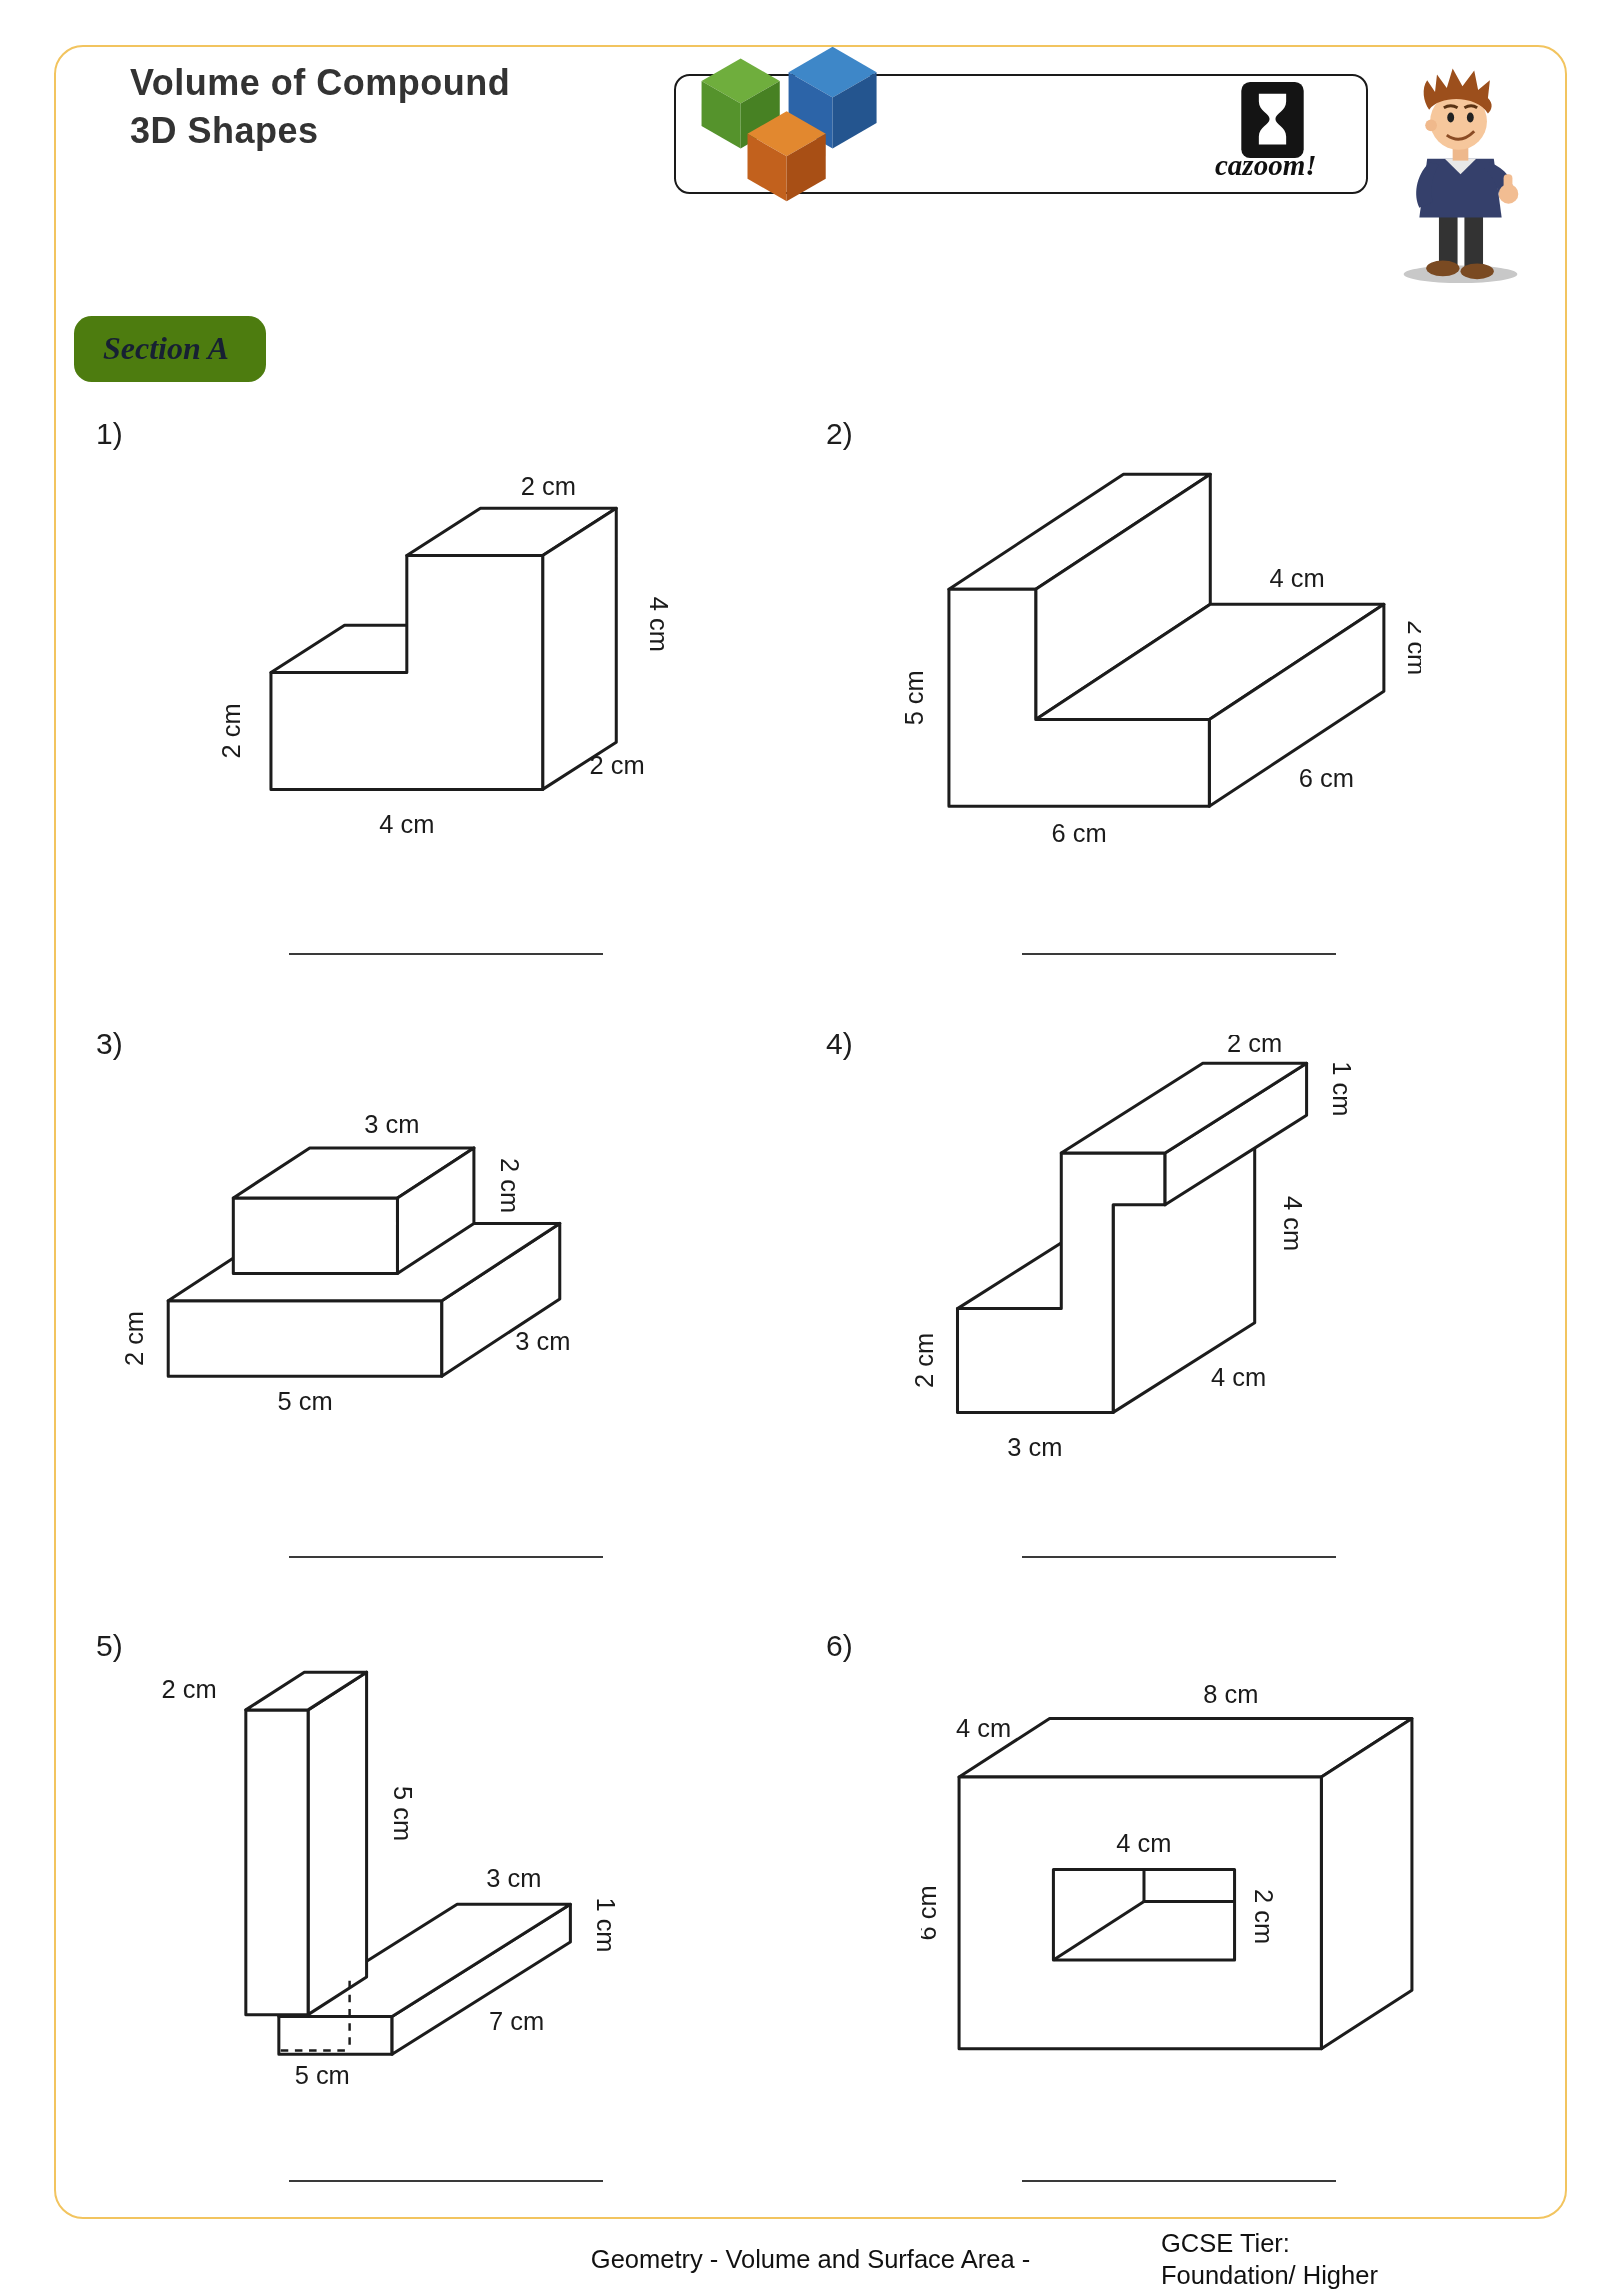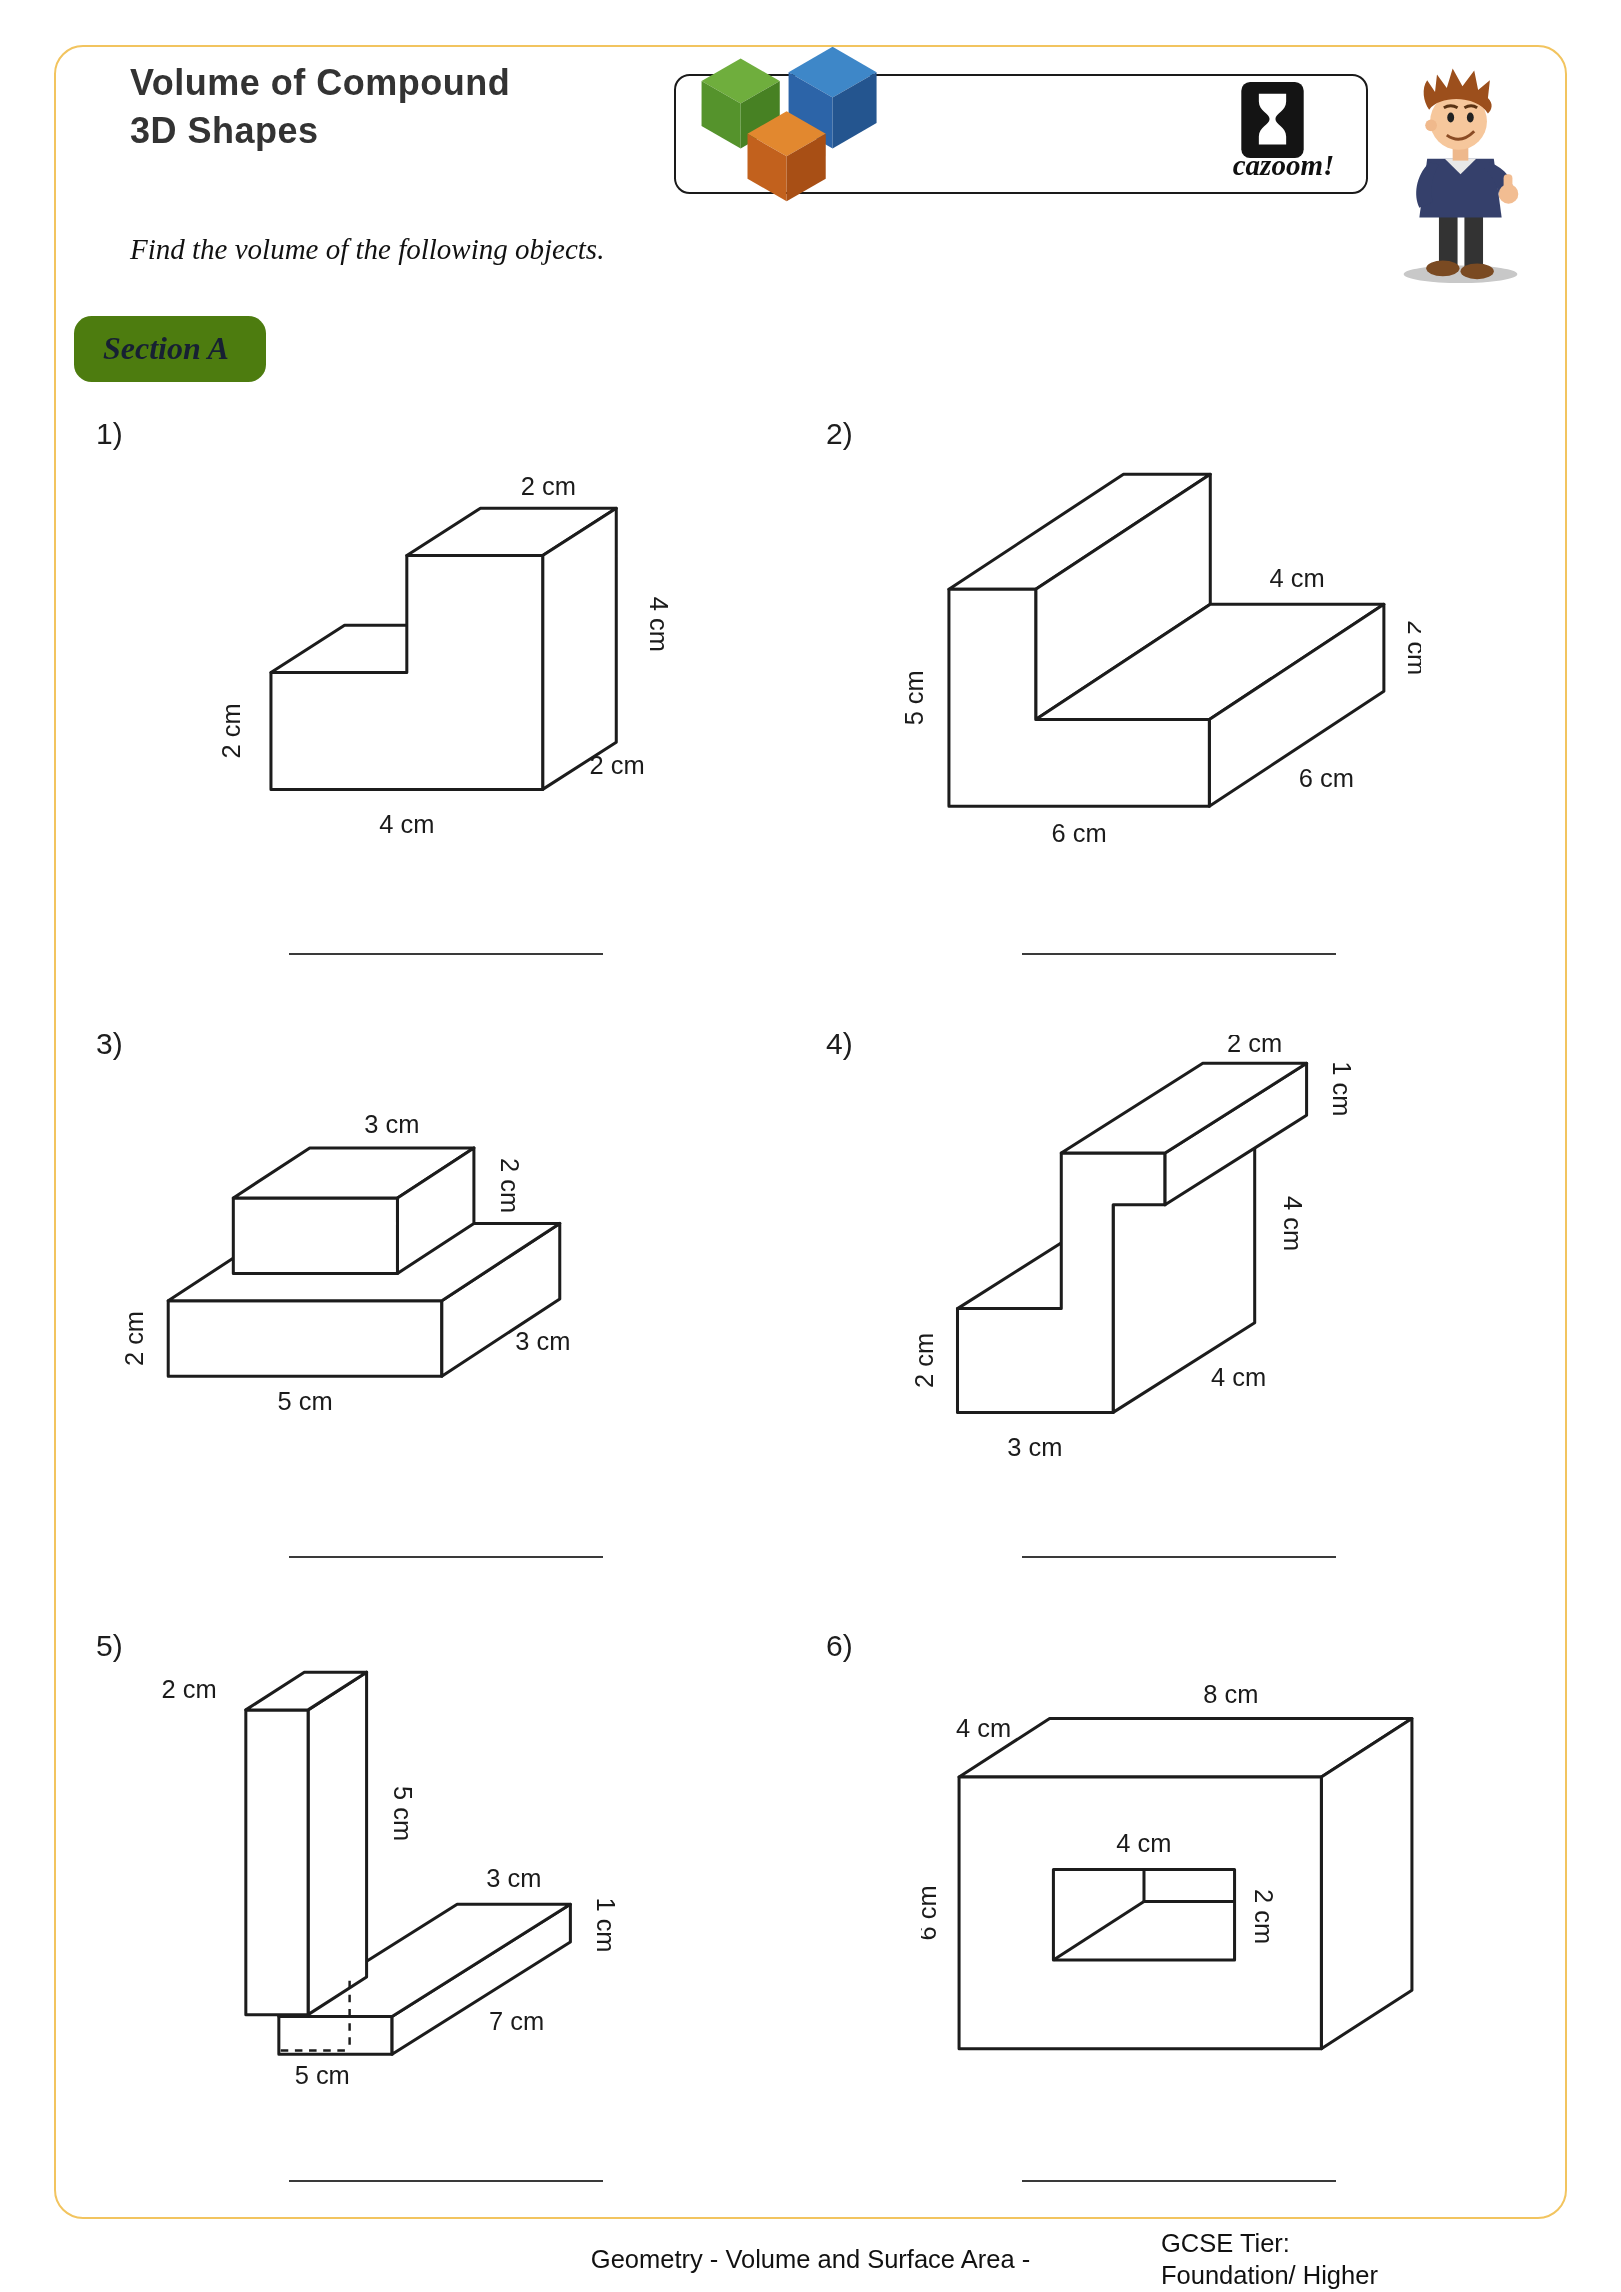--- a/index.html
+++ b/index.html
@@ -1,21 +1,21 @@
 <!DOCTYPE html>
 <html><head>
 <meta charset="utf-8">
 <style>
   html,body{margin:0;padding:0;background:#ffffff;}
   .page{position:relative;width:1621px;height:2293px;background:#fff;font-family:"Liberation Sans",sans-serif;overflow:hidden;border-radius:26px;}
   .abs{position:absolute;}
   .page-border{position:absolute;left:54px;top:45px;width:1509px;height:2170px;border:2.9px solid #f2c45f;border-radius:29px;}
   .title{left:130px;top:59px;font-size:36px;font-weight:700;color:#333;line-height:48px;letter-spacing:0.5px;}
   .header-box{left:674px;top:74px;width:690px;height:116px;border:2.9px solid #1a1a1a;border-radius:15.7px;background:#fff;}
-  .brand-text{left:1215px;top:149px;width:137px;text-align:center;font-family:"Liberation Serif",serif;font-style:italic;font-weight:700;font-size:29px;color:#101010;}
+  .brand-text{left:1215px;top:149px;width:137px;text-align:left;font-family:"Liberation Serif",serif;font-style:italic;font-weight:700;font-size:29px;color:#101010;}
   .instruction{left:130px;top:233px;font-family:"Liberation Serif",serif;font-style:italic;font-size:29px;color:#111;}
   .section-badge{left:74px;top:316px;background:#4d7c0f;border-radius:17.6px;padding:13.7px 37px 15.7px 29px;}
   .section-badge span{font-family:"Liberation Serif",serif;font-style:italic;font-weight:700;font-size:32px;color:#172033;}
   .pnum{font-size:30px;color:#1d1d1d;}
   .ans{border-top:2px solid #3a3a3a;height:0;}
   .fig polygon{fill:#fff;stroke:#1c1c1c;stroke-width:3.2;stroke-linejoin:round;}
   .fig rect.hole{fill:#fff;stroke:#1c1c1c;stroke-width:3.2;stroke-linejoin:round;}
   .fig line{stroke:#1c1c1c;stroke-width:3.2;}
   .fig line.dash{stroke-dasharray:8 7;stroke-width:2.6;}
   .d{font-size:27px;fill:#1b1b1b;font-family:"Liberation Sans",sans-serif;text-anchor:middle;}
@@ -77,21 +77,20 @@
     <circle cx="76" cy="78" r="29" fill="#f6c79c"></circle>
     <circle cx="48" cy="82" r="6" fill="#f0b98c"></circle>
     <ellipse cx="68" cy="74" rx="3.5" ry="5" fill="#222"></ellipse>
     <ellipse cx="88" cy="74" rx="3.5" ry="5" fill="#222"></ellipse>
     <path d="M61 64 Q68 60 75 64" stroke="#5a3314" stroke-width="3" fill="none"></path>
     <path d="M82 64 Q89 60 95 64" stroke="#5a3314" stroke-width="3" fill="none"></path>
     <path d="M64 92 Q78 102 92 88" stroke="#8a4b24" stroke-width="3" fill="none"></path>
     <path d="M46 66 C40 58 38 44 44 36 L52 48 L54 30 L64 44 L70 24 L80 42 L92 26 L96 46 L108 36 L106 54 C112 60 110 66 106 70 C96 52 58 50 46 66 Z" fill="#9c4f1c"></path>
   </svg>
 
-  <div class="abs instruction">Find the volume of the following objects.</div>
 
   <div class="abs section-badge">
     <span>Section A</span>
   </div>
 
   <div class="abs pnum" style="left:96px;top:417px">1)</div>
   <div class="abs pnum" style="left:826px;top:417px">2)</div>
   <div class="abs pnum" style="left:96px;top:1027px">3)</div>
   <div class="abs pnum" style="left:826px;top:1027px">4)</div>
   <div class="abs pnum" style="left:96px;top:1629px">5)</div>

